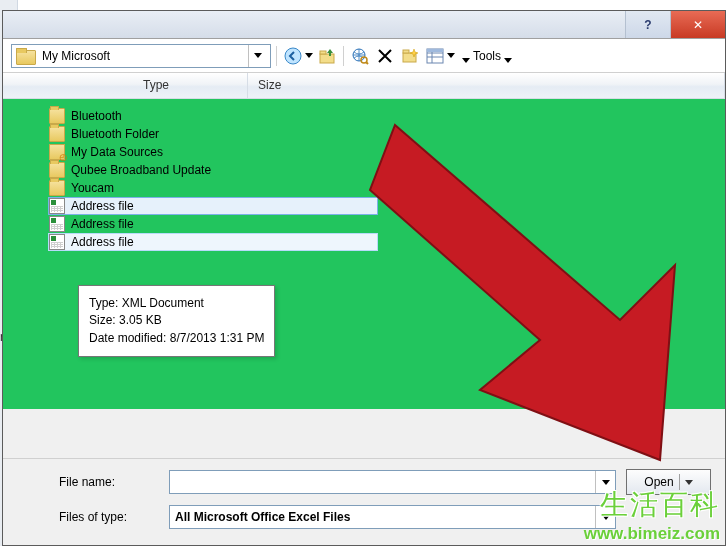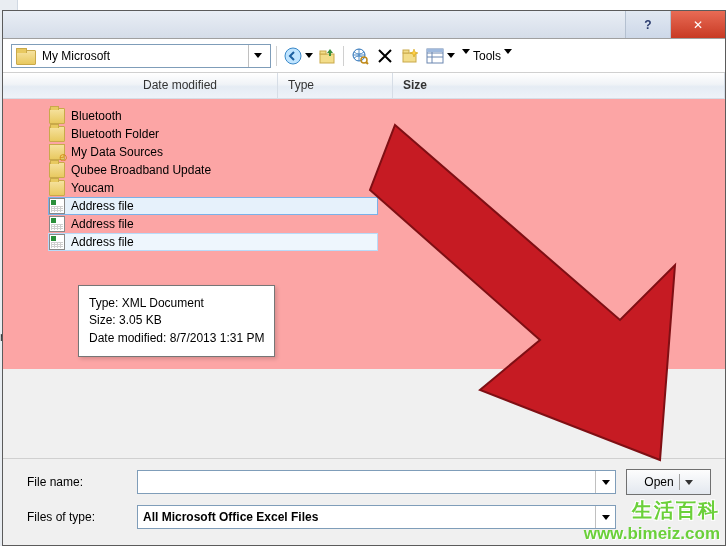--- a/index.html
+++ b/index.html
@@ -12,54 +12,54 @@
     .toolbar { height: 34px; background: #fff; border-bottom: 1px solid #d0d0d0; display: flex; align-items: center; padding: 3px 8px; gap: 3px; }
     .folder-icon { width: 20px; height: 18px; position: relative; }
     .folder-icon::before { content: ""; position: absolute; width: 18px; height: 13px; bottom: 0; background: linear-gradient(#f6e29f,#e8c960); border: 1px solid #c9a94a; border-radius: 1px; }
     .folder-icon::after { content: ""; position: absolute; width: 9px; height: 4px; top: 1px; left: 0; background: #e8c960; border: 1px solid #c9a94a; border-bottom: none; border-radius: 1px 1px 0 0; }
     .location { flex: 0 0 260px; height: 24px; border: 1px solid #7f9db9; background: #fff; display: flex; align-items: center; padding: 0 4px; gap: 6px; }
     .location-text { flex: 1; }
     .dd-btn { width: 18px; height: 22px; border-left: 1px solid #c0c0c0; display: flex; align-items: center; justify-content: center; }
     .tri-down { width: 0; height: 0; border-left: 4px solid transparent; border-right: 4px solid transparent; border-top: 5px solid #000; }
     .tool-ico { width: 22px; height: 22px; display: flex; align-items: center; justify-content: center; border: 1px solid transparent; }
     .sep { width: 1px; height: 20px; background: #d0d0d0; margin: 0 2px; }
-    .tools-btn { display:flex; align-items:flex-start; gap:3px; padding:0 4px; }
+    .tools-btn { display:flex; align-items:flex-end; gap:3px; padding:0 4px; }
     .columns { height: 26px; background: linear-gradient(#fff,#f0f3f7 45%,#e5ecf4 55%,#eef2f8); border-bottom: 1px solid #d6dde6; display: flex; }
     .col { border-right: 1px solid #d6dde6; padding: 5px 10px; color: #333; }
     .col-name { width: 130px; margin-top: 33px; }
     .col-date { width: 145px; }
     .col-type { width: 115px; }
-    .col-size { flex: 1; font-weight: bold; }
-    .filelist { background: #fca5a5; height: 270px; padding: 8px 0 0 45px; position: relative; }
+    .col-size { flex: 1; }
+    .filelist { background: #22c55e; height: 310px; padding: 8px 0 0 45px; position: relative; }
     .row { display: flex; align-items: center; height: 18px; gap: 6px; padding: 1px 0; border: 1px solid transparent; }
     .row.sel { background: #e6f1fb; border: 1px solid #7bb1e8; width: 330px; }
     .row.hover { background: #eef6fd; border: 1px solid #b8dbf9; width: 330px; }
     .f-label { color: #000; }
     .ico-docfolder, .ico-datasrc, .ico-xls { width: 16px; height: 16px; flex-shrink:0; }
     .ico-docfolder { background: linear-gradient(#f6e29f,#e8c960); border: 1px solid #c9a94a; border-radius: 1px; position: relative; }
     .ico-docfolder::before { content:""; position:absolute; top:-3px; left:0; width:7px; height:3px; background:#e8c960; border:1px solid #c9a94a; border-bottom:none; }
     .ico-datasrc { background: linear-gradient(#f6e29f,#e8c960); border: 1px solid #c9a94a; position:relative; }
     .ico-datasrc::after { content:"◴"; position:absolute; right:-3px; bottom:-3px; font-size:9px; color:#cc7a00; }
     .ico-xls { background: #fff; border: 1px solid #888; position: relative; }
     .ico-xls::before { content:""; position:absolute; left:1px; top:1px; width:5px; height:5px; background:#2a8f3a; }
     .ico-xls::after { content:""; position:absolute; left:1px; top:7px; right:1px; bottom:1px; background: repeating-linear-gradient(#888 0 1px, transparent 1px 2px),repeating-linear-gradient(90deg,#888 0 1px, transparent 1px 3px); opacity:.4; }
     .tooltip { position: absolute; left: 75px; top: 186px; background: #fff; border: 1px solid #767676; padding: 9px 10px; line-height: 1.45; box-shadow: 2px 2px 4px rgba(0,0,0,.15); }
     .bottom { position: absolute; bottom: 0; left: 0; right: 0; background: #f0f0f0; padding: 10px 14px 6px 24px; border-top: 1px solid #d0d0d0; }
     .brow { display: flex; align-items: center; margin-bottom: 10px; gap: 10px; }
-    .blabel { width: 100px; }
+    .blabel { width: 100px; margin-left: 32px; }
     .binput { flex: 1; height: 24px; border: 1px solid #7f9db9; background: #fff; display:flex; }
     .binput input { border:none; flex:1; padding:0 5px; outline:none;font-weight:bold; }
     .binput .dd-btn { border-left:1px solid #c0c0c0; width:20px; }
     .obtn { width: 85px; height: 26px; background: linear-gradient(#fdfdfd,#e3e8ef); border:1px solid #707070; display:flex; align-items:center; justify-content:center; gap:5px;text-align:right; }
     .obtn .tri-down { border-top-color:#333; }
     .left-strip { position:absolute; left:0; top:0; width:18px; height:100%; background:#e9edf2; border-right:1px solid #d0d8e2; }
     .left-strip span { position:absolute; color:#333; font-size:12px; }
     .arrow-overlay { position:absolute; top:110px; left:360px; width:340px; height:370px; pointer-events:none; }
     .watermark { position:absolute; right:8px; bottom:2px; text-align:right; }
-    .watermark .l1 { color:#6bd03a; font-size:20px; font-weight:bold; text-shadow:1px 1px 0 #fff,-1px -1px 0 #fff,1px -1px 0 #fff,-1px 1px 0 #fff; letter-spacing:2px; }
+    .watermark .l1 { color:#6bd03a; font-size:28px; font-weight:normal; text-shadow:1px 1px 0 #fff,-1px -1px 0 #fff,1px -1px 0 #fff,-1px 1px 0 #fff; letter-spacing:2px; }
     .watermark .l2 { color:#6bd03a; font-size:17px; font-weight:bold; text-shadow:1px 1px 0 #fff; }
   </style>
 </head>
 <body>
 
 <div class="left-strip">
   <span style="top:130px; right:3px;">s</span>
   <span style="top:330px; right:1px;">nts</span>
   <span style="top:420px; right:3px;">r</span>
 </div>
@@ -130,21 +130,20 @@
     <div class="tri-down" style="margin-left:-2px;"></div>
     <div class="tools-btn">
       <span class="tri-down"></span>
       <span>Tools</span>
       <span class="tri-down"></span>
     </div>
   </div>
 
   <div class="columns">
     <div class="col col-name">Name</div>
-    <div class="col col-date">Date modified</div>
     <div class="col col-type">Type</div>
     <div class="col col-size">Size</div>
   </div>
 
   <div class="filelist">
     <div class="row">
         <span class="ico-docfolder"></span>
         <span class="f-label">Bluetooth</span>
       </div>
     <div class="row">

